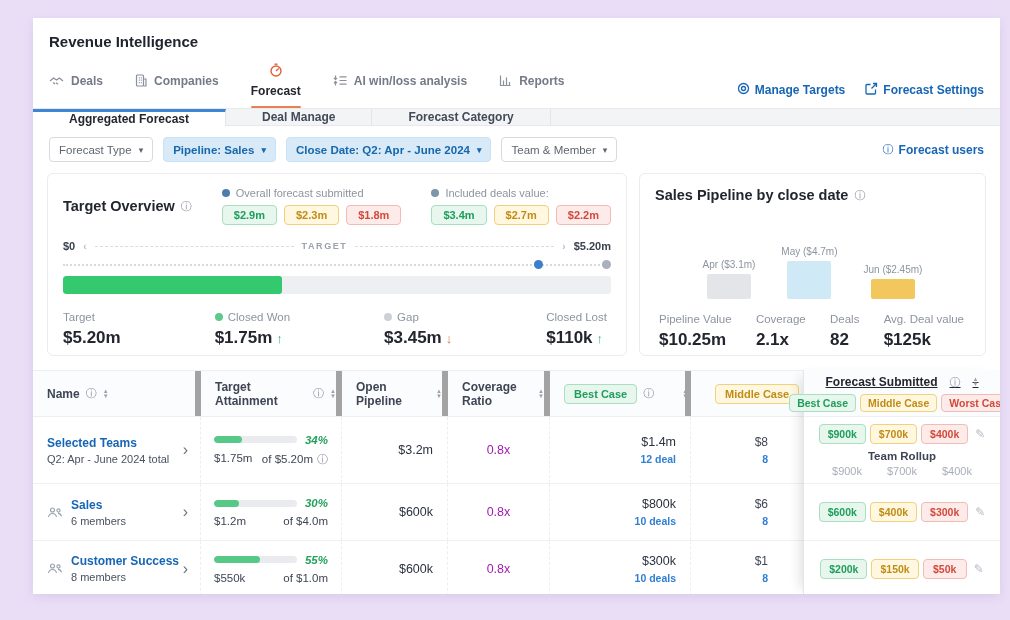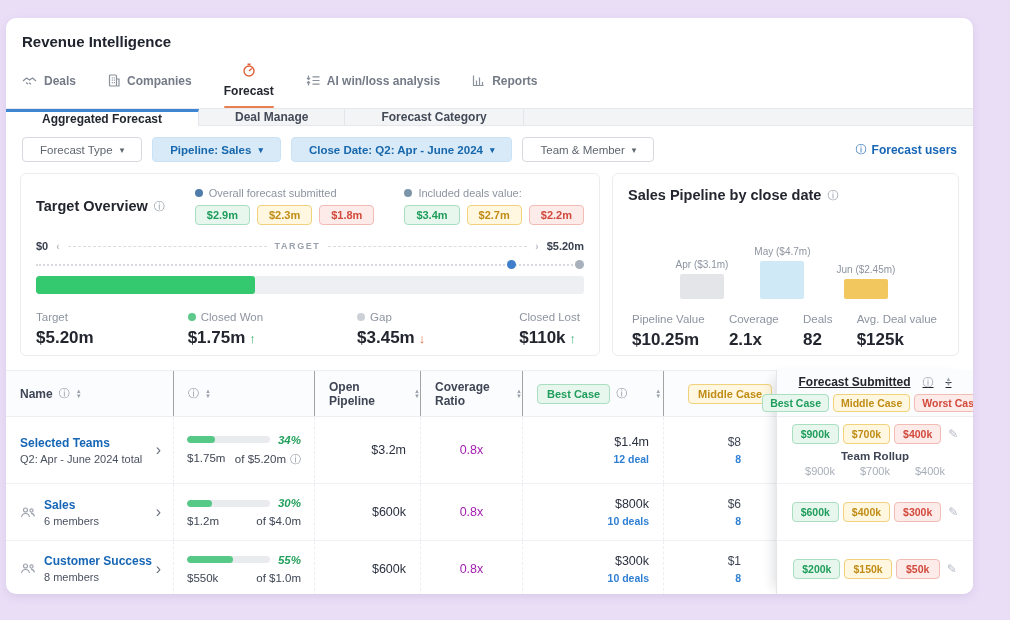--- a/index.html
+++ b/index.html
@@ -1,20 +1,20 @@
 <!DOCTYPE html>
 <html><head>
 <meta charset="utf-8">
 <style>
   * { margin:0; padding:0; box-sizing:border-box; }
   html,body { width:1010px; height:620px; }
   body { font-family:"Liberation Sans", sans-serif; background:#eadef7; position:relative; overflow:hidden; }
 
-  .card { position:absolute; left:6px; top:18px; width:967px; height:576px; background:#fff;
-          border-radius:10px; overflow:hidden; box-shadow:0 3px 10px rgba(70,40,110,.10);
+  .card { position:absolute; left:33px; top:18px; width:967px; height:576px; background:#fff;
+          border-radius:0; overflow:hidden; box-shadow:0 3px 10px rgba(70,40,110,.10);
           display:flex; flex-direction:column; }
 
   
   .hdr { padding:15px 16px 0 16px; }
   .hdr h1 { font-size:15px; font-weight:700; color:#20242e; margin-bottom:13px; }
   .tabs-row { display:flex; align-items:flex-end; justify-content:space-between; }
   .tabs { display:flex; gap:32px; }
   .tab { display:flex; align-items:center; gap:7px; font-size:12px; font-weight:600; color:#747b87;
          padding-bottom:10px; position:relative; cursor:pointer; }
   .tab .ticon { color:#8a919c; display:flex; }
@@ -26,21 +26,21 @@
   .hlink { display:flex; align-items:center; gap:5px; color:#1766b5; font-size:12px; font-weight:700; cursor:pointer; }
 
   
   .subtabs { display:flex; background:#f3f4f6; border-top:1px solid #e7e9ed; border-bottom:1px solid #e6e8ec; height:29px; }
   .subtab { display:flex; align-items:center; padding:0 36px; font-size:12px; font-weight:700; color:#434a58;
             border-right:1px solid #e3e5e9; cursor:pointer; }
   .subtab.active { background:#fff; border-top:3px solid #3f86d2; margin-bottom:-1px; color:#23262f; font-weight:800; }
 
   
   .filters { display:flex; align-items:center; gap:10px; padding:11px 16px 6px 16px; }
-  .fchip { height:25px; display:flex; align-items:center; gap:7px; padding:0 17px; border:1px solid #d6d9de;
+  .fchip { height:25px; display:flex; align-items:center; gap:7px; padding:0 9px; border:1px solid #d6d9de;
            border-radius:4px; font-size:11.5px; color:#5f6670; background:#fff; cursor:pointer; white-space:nowrap; }
   .fchip.on { background:#d8eaf8; border-color:#cae2f5; color:#1667ab; font-weight:700; }
   .caret { font-size:9px; }
   .fspacer { flex:1; }
   .flink { display:flex; align-items:center; gap:5px; color:#1766b5; font-size:12px; font-weight:700; cursor:pointer; }
 
   
   .panels { display:flex; gap:12px; padding:5px 14px 0 14px; }
   .panel { border:1px solid #ececf0; border-radius:6px; height:183px; padding:13px 15px; }
   .panel-left { flex:0 0 557px; }
@@ -83,21 +83,21 @@
   .bar-group { display:flex; flex-direction:column; align-items:center; justify-content:flex-end; }
   .bar-label { font-size:10px; color:#8d94a0; margin-bottom:4px; white-space:nowrap; }
   .pp-bar { width:44px; border-radius:2px; }
   .pp-stats { display:flex; justify-content:space-between; margin-top:14px; padding:0 6px 0 4px; }
 
   
   .table { position:relative; margin-top:14px; flex:1; font-size:12px; color:#3e4554; }
   .trow { display:grid; grid-template-columns:168px 141px 106px 102px 141px 1fr; }
   .thead { height:47px; background:#fbfcfd; border-top:1px solid #eceef1; border-bottom:1px solid #eceef1; }
   .hcell { display:flex; align-items:center; gap:6px; padding-left:14px; font-weight:700; color:#3e4554;
-           border-right:1px solid #a3a3a3; }
+           border-right:6px solid #a3a3a3; }
   .hcell:last-child { border-right:none; }
   .sort { display:flex; flex-direction:column; line-height:5px; font-size:6px; color:#9aa1ac; cursor:pointer; }
   .hchip { padding:3px 9px; font-size:11px; cursor:pointer; }
   .msort { margin-left:22px; }
 
   .brow { border-bottom:1px solid #f0f1f4; }
   .bcell { display:flex; flex-direction:column; justify-content:center; height:100%;
            border-right:1px dashed #edeef2; }
   .bcell:last-child { border-right:none; }
   .row0 { height:67px; } .row1 { height:57px; } .row2 { height:55px; }
@@ -190,20 +190,38 @@
         <div class="tab">
           <span class="ticon">
             <svg width="13" height="13" viewBox="0 0 13 13" fill="none" stroke="currentColor" stroke-width="1.2">
                 <path d="M1.5 1.5v10h10"></path>
                 <path d="M4.5 11V6.5M7.5 11V3.5M10.5 11V8"></path>
               </svg>
             </span>
           <span>Reports</span>
         </div>
       </div>
+      <div class="hdr-actions">
+        <div class="hlink">
+          <span>
+            <svg width="13" height="13" viewBox="0 0 13 13" fill="none" stroke="currentColor" stroke-width="1.3">
+                <circle cx="6.5" cy="6.5" r="5"></circle>
+                <circle cx="6.5" cy="6.5" r="2"></circle>
+              </svg></span>
+          <span>Manage Targets</span>
+        </div>
+        <div class="hlink">
+          <span>
+            <svg width="13" height="13" viewBox="0 0 13 13" fill="none" stroke="currentColor" stroke-width="1.3">
+                <path d="M10.5 7.5V11a1 1 0 0 1-1 1H2a1 1 0 0 1-1-1V3.5a1 1 0 0 1 1-1h3.5"></path>
+                <path d="M8 1.5h3.5V5M11.3 1.7 6.5 6.5"></path>
+              </svg></span>
+          <span>Forecast Settings</span>
+        </div>
+      </div>
     </div>
   </div>
 
   <div class="subtabs">
     <div class="subtab active">
       <span>Aggregated Forecast</span>
       </div>
     <div class="subtab">
       <span>Deal Manage</span>
       </div>
@@ -390,20 +408,21 @@
     <div class="trow thead">
       <div class="hcell">
         <span>Name</span>
         <span class="info">ⓘ</span>
         <span class="sort">
             <span>▲</span>
             <span>▼</span>
           </span>
         </div>
       <div class="hcell">
+        <span>Target Attainment</span>
         <span class="info">ⓘ</span>
         <span class="sort">
             <span>▲</span>
             <span>▼</span>
           </span>
         </div>
       <div class="hcell">
         <span>Open Pipeline</span>
         <span class="sort">
             <span>▲</span>

